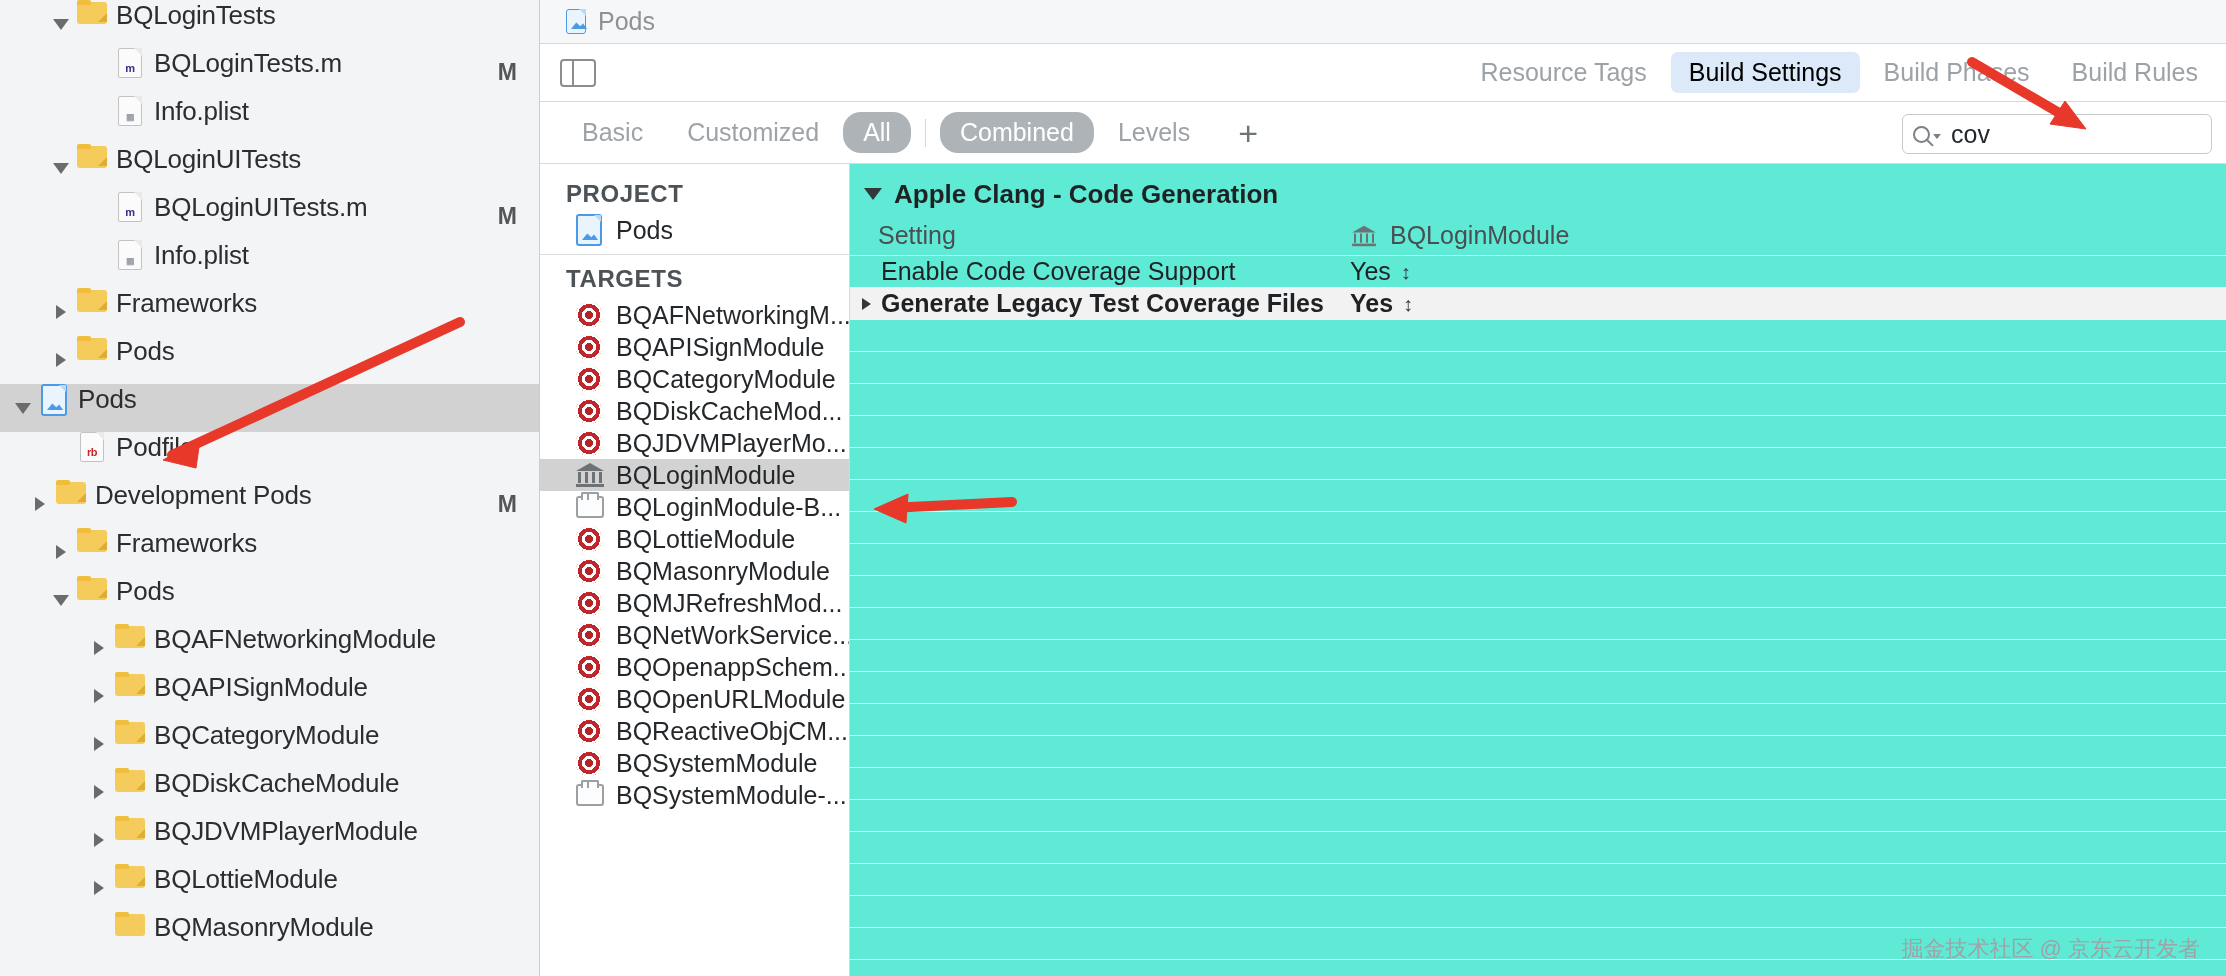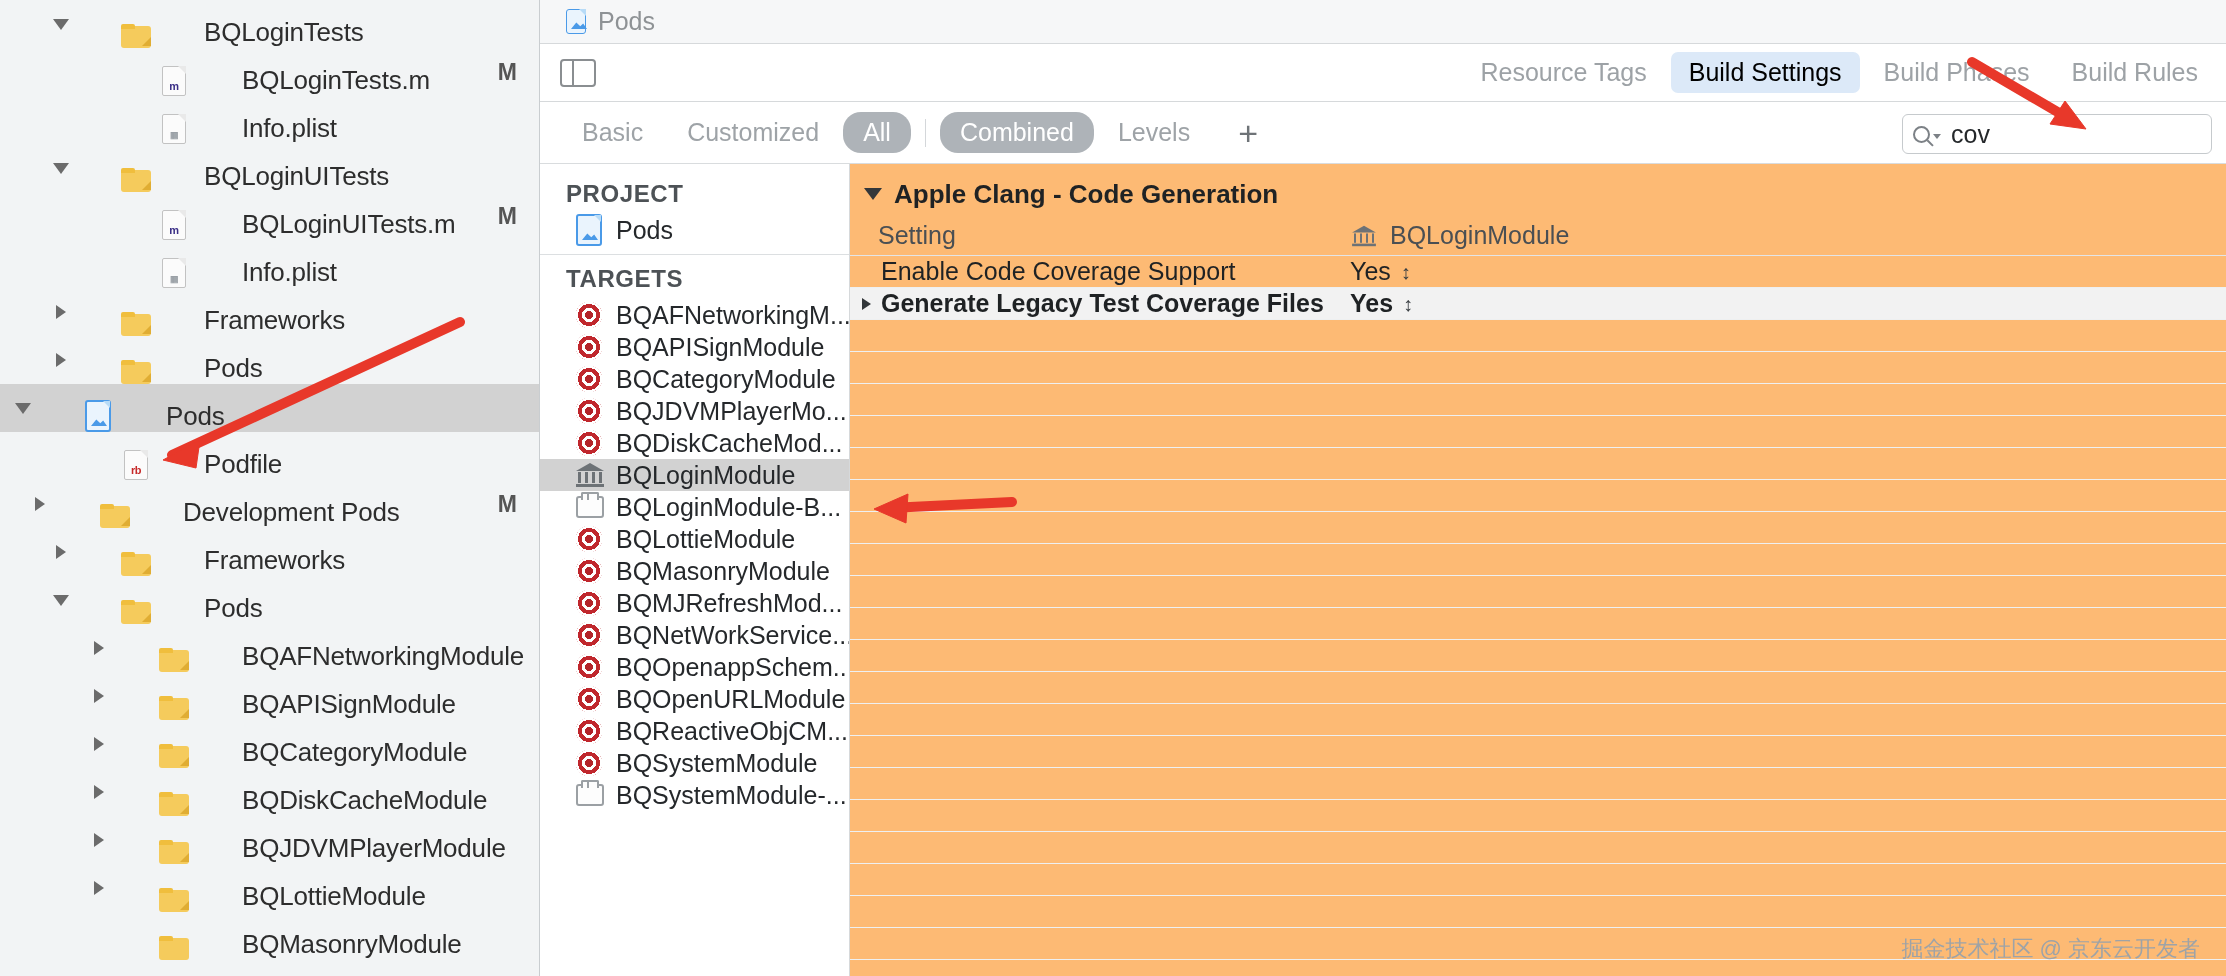--- a/index.html
+++ b/index.html
@@ -17,26 +17,25 @@
     height: 976px;
     background: #f2f4f5;
     border-right: 1px solid #c9cdd0;
     position: relative;
     overflow: hidden;
     flex: 0 0 540px;
   }
   .nav-row {
     height: 48px;
     display: flex;
-    align-items: flex-end;
+    align-items: flex-start;
     font-size: 26px;
     color: #2d2d2d;
     position: relative;
     white-space: nowrap;
-    gap: 44px;
   }
   .nav-row.selected { background: #d2d2d2; }
   .disc {
     width: 26px; height: 48px;
     display: flex; align-items: center; justify-content: center;
     flex: 0 0 26px;
   }
   .disc i {
     display: block;
     width: 0; height: 0;
@@ -202,21 +201,21 @@
   .ic-bundle::before {
     content:""; position:absolute; top:-6px; left:3px; width:8px;height:6px;
     border:2px solid #9ba0a4; border-bottom:0; border-radius:2px 2px 0 0; background:#fdfdfd;
   }
   .ic-bundle::after {
     content:""; position:absolute; top:-6px; right:3px; width:8px;height:6px;
     border:2px solid #9ba0a4; border-bottom:0; border-radius:2px 2px 0 0; background:#fdfdfd;
   }
 
   
-  .settings { flex: 1; background: #fdba74; overflow: hidden; position: relative; min-width:0; }
+  .settings { flex: 1; background: #5eead4; overflow: hidden; position: relative; min-width:0; }
   .sec-head {
     display: flex; align-items: center; height: 44px; padding-left: 14px;
     font-size: 26px; font-weight: 700; color: #1f2224; margin-top: 8px;
   }
   .sec-head .tri {
     width:0;height:0;border-left:9px solid transparent;border-right:9px solid transparent;
     border-top:12px solid #33373a; margin-right: 12px;
   }
   .tbl-head {
     display: flex; height: 40px; align-items: center; font-size: 25px; color: #4a4f53;
@@ -539,27 +538,27 @@
             <div class="pt-row">
               <span class="pt-ic">
                 <span class="ic-target"></span>
               </span>
               <span class="pt-lb">BQCategoryModule</span>
             </div>
             <div class="pt-row">
               <span class="pt-ic">
                 <span class="ic-target"></span>
               </span>
+              <span class="pt-lb">BQDiskCacheMod...</span>
+            </div>
+            <div class="pt-row">
+              <span class="pt-ic">
+                <span class="ic-target"></span>
+              </span>
               <span class="pt-lb">BQJDVMPlayerMo...</span>
-            </div>
-            <div class="pt-row">
-              <span class="pt-ic">
-                <span class="ic-target"></span>
-              </span>
-              <span class="pt-lb">BQDiskCacheMod...</span>
             </div>
             <div class="pt-row selected">
               <span class="pt-ic">
                 <span class="ic-bank">
                   <span class="roof"></span>
                   <span class="cols"></span>
                   <span class="base"></span>
                 </span>
               </span>
               <span class="pt-lb">BQLoginModule</span>

